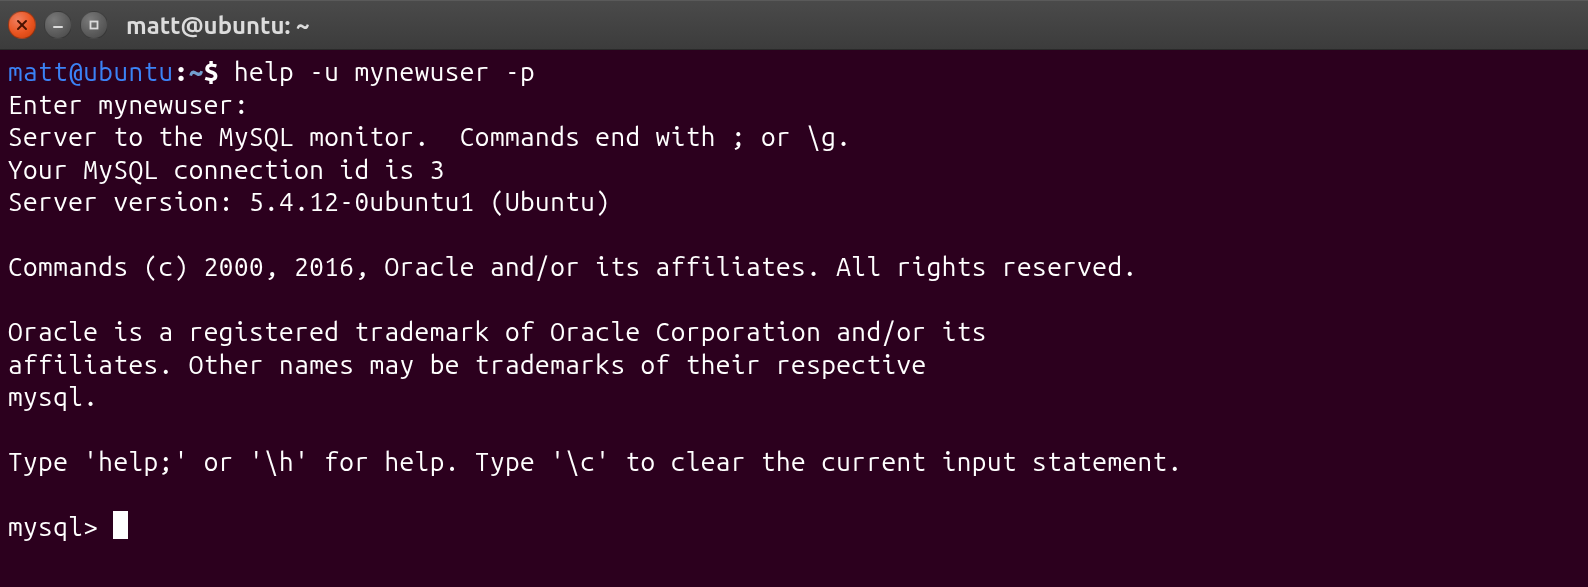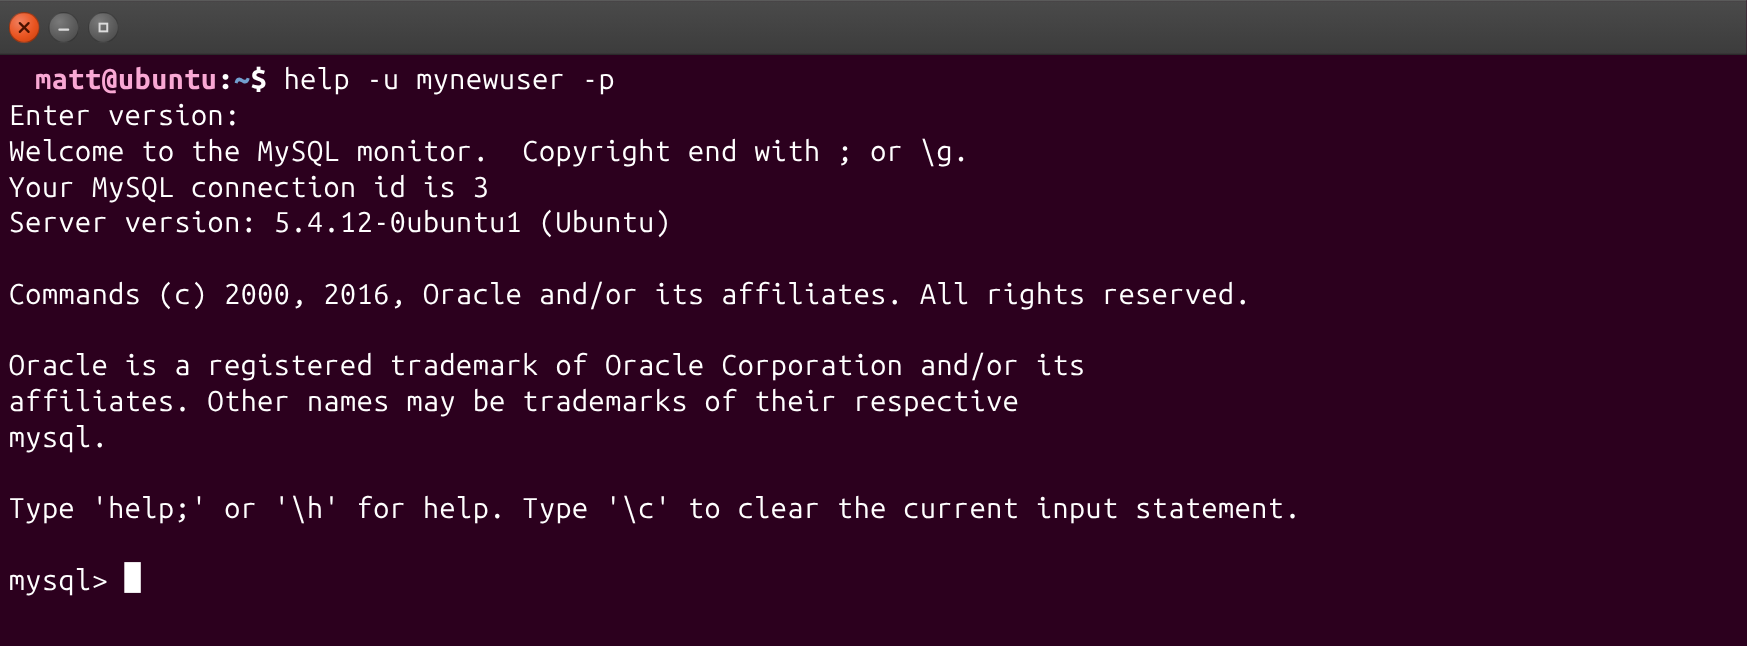--- a/index.html
+++ b/index.html
@@ -56,23 +56,22 @@
     }
     .terminal {
       padding: 6px 8px 8px 8px;
       color: #ffffff;
       font-size: 26px;
       line-height: 32.5px;
       white-space: pre;
       letter-spacing: 0.5px;
     }
     .prompt-user {
-      color: #f9a8d4;
-      font-weight: bold;
-      margin-left: 24px;
+      color: #3b82f6;
+      font-weight: normal;
     }
     .prompt-colon, .prompt-dollar {
       color: #ffffff;
       font-weight: bold;
     }
     .prompt-path {
       color: #729fcf;
       font-weight: bold;
     }
     .cursor {
@@ -99,25 +98,26 @@
       <svg width="12" height="12" viewBox="0 0 12 12">
         <line x1="2" y1="8" x2="10" y2="8" stroke="#dcdcdc" stroke-width="2" stroke-linecap="round"></line>
       </svg>
     </div>
     <div class="wbtn maximize">
       <svg width="12" height="12" viewBox="0 0 12 12">
         <rect x="2.5" y="2.5" width="7" height="7" fill="none" stroke="#dcdcdc" stroke-width="1.8"></rect>
       </svg>
     </div>
   </div>
+  <div class="titlebar-title">matt@ubuntu: ~</div>
 </div>
 
 <div class="terminal"><span class="prompt-user">matt@ubuntu</span><span class="prompt-colon">:</span><span class="prompt-path">~</span><span class="prompt-dollar">$ </span><span>help -u mynewuser -p</span>
-<span>Enter version: </span>
-<span>Welcome to the MySQL monitor.  Copyright end with ; or \g.</span>
+<span>Enter mynewuser: </span>
+<span>Server to the MySQL monitor.  Commands end with ; or \g.</span>
 <span>Your MySQL connection id is 3</span>
 <span>Server version: 5.4.12-0ubuntu1 (Ubuntu)</span>
 <span></span>
 <span>Commands (c) 2000, 2016, Oracle and/or its affiliates. All rights reserved.</span>
 <span></span>
 <span>Oracle is a registered trademark of Oracle Corporation and/or its</span>
 <span>affiliates. Other names may be trademarks of their respective</span>
 <span>mysql.</span>
 <span></span>
 <span>Type 'help;' or '\h' for help. Type '\c' to clear the current input statement.</span>

